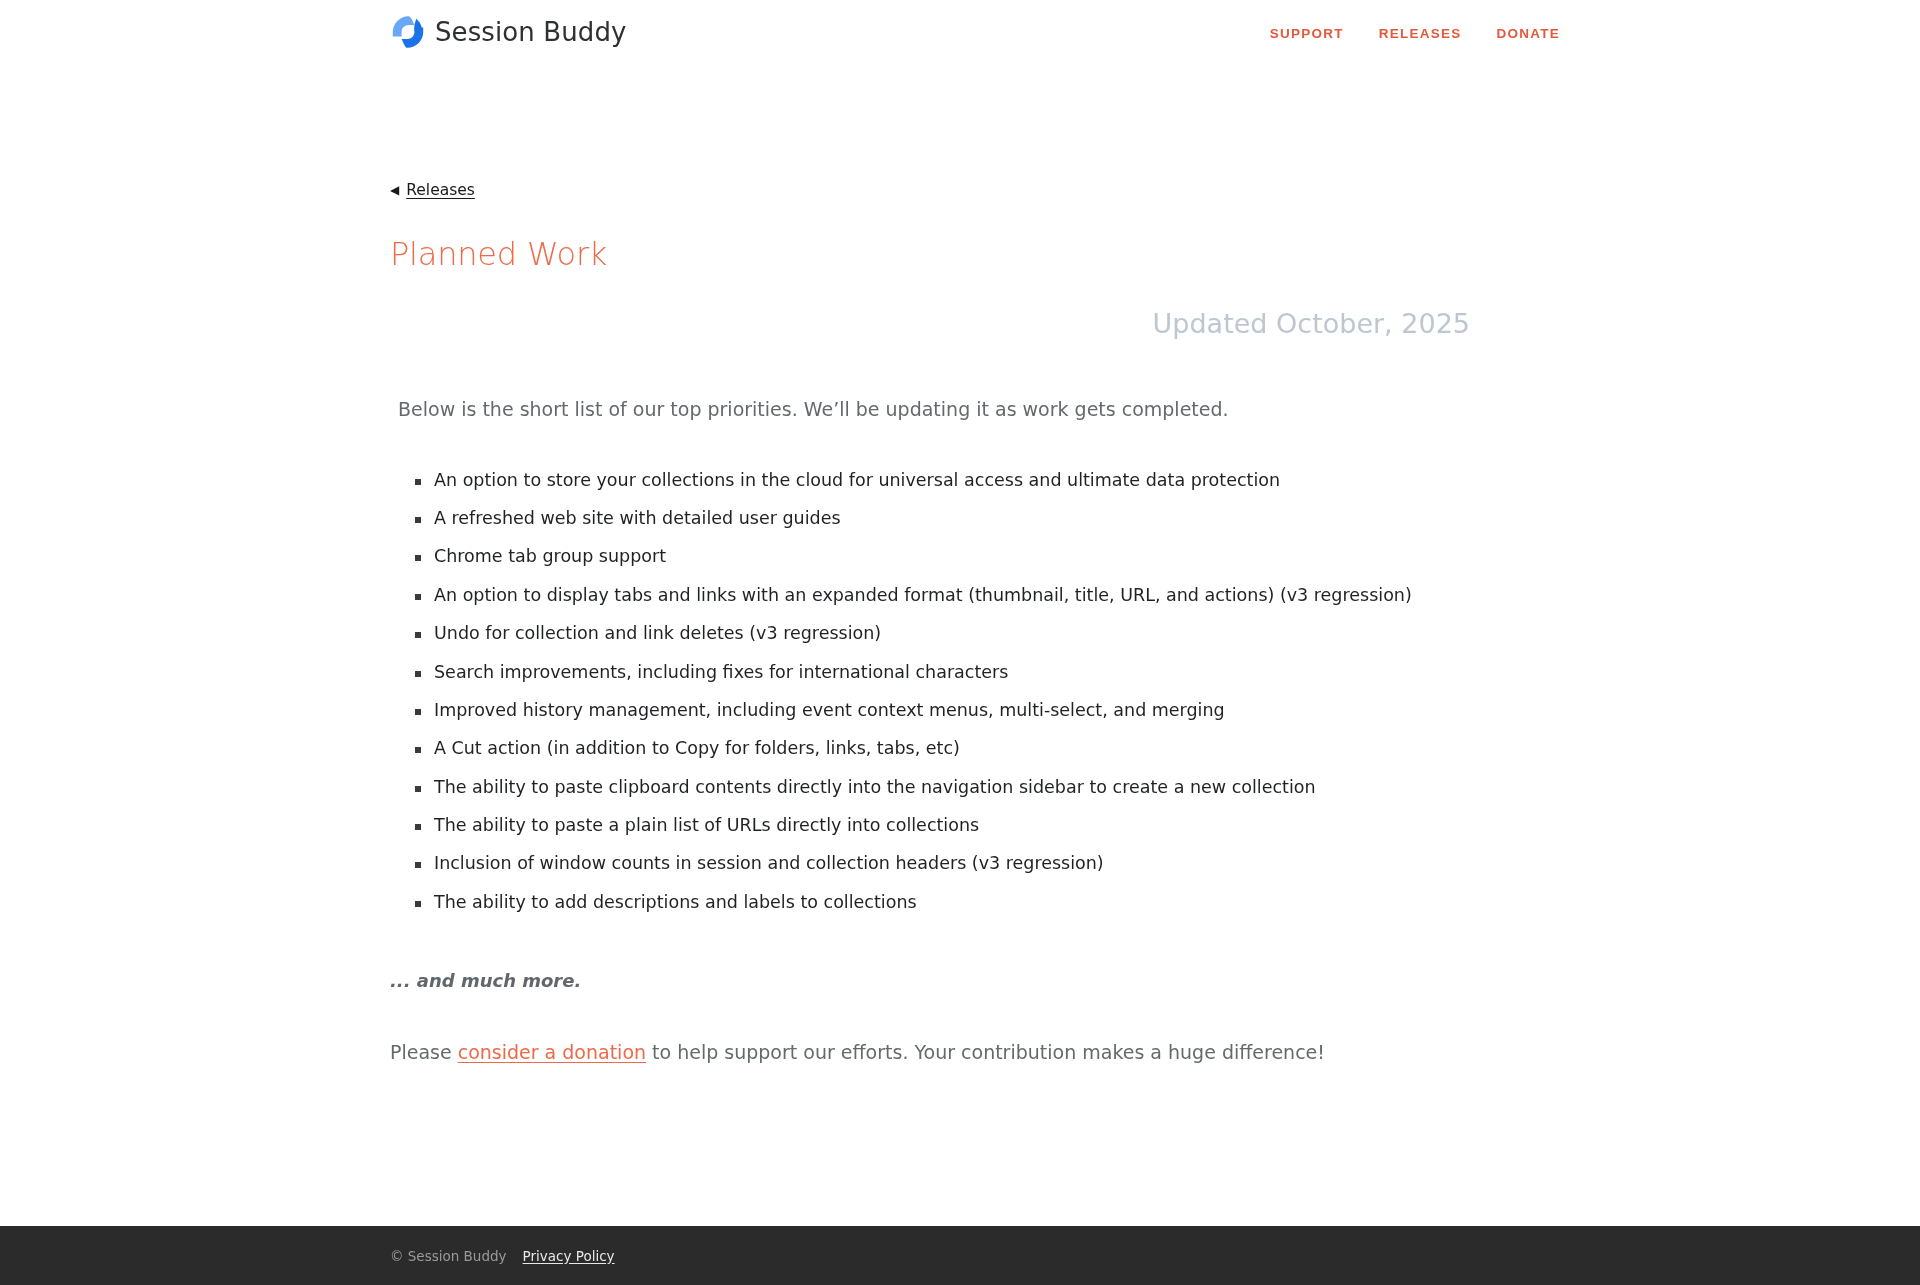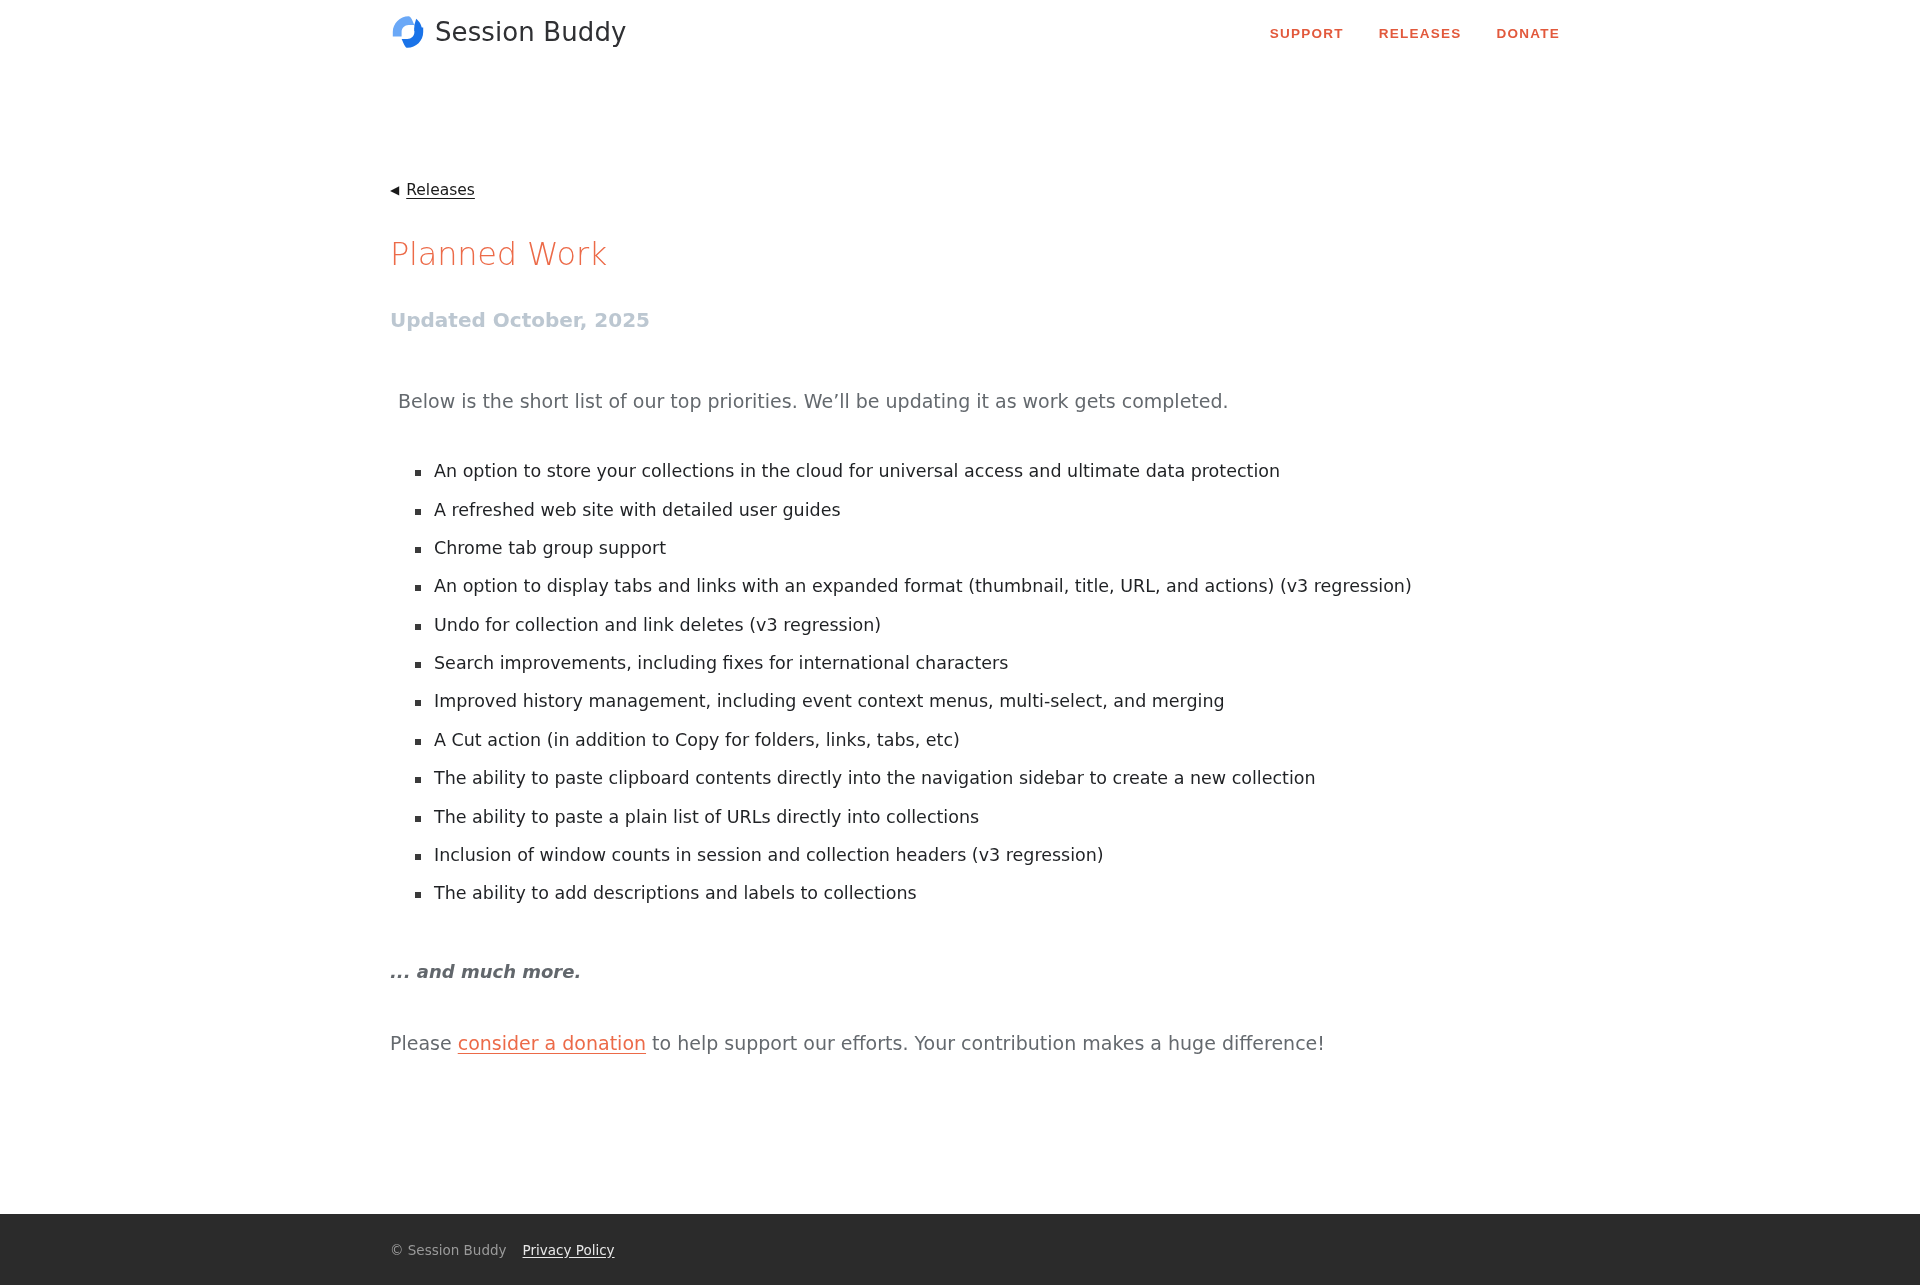--- a/index.html
+++ b/index.html
@@ -109,25 +109,26 @@
     font-size: 32px;
     font-weight: 300;
     color: #ec6a48;
     font-family: "DejaVu Sans", sans-serif;
     letter-spacing: -0.2px;
     line-height: 1.1;
   }
 
   .page-subtitle {
     margin: 0 0 56px 0;
-    font-size: 20px;
-    font-weight: 700;
+    font-size: 27px;
+    font-weight: 400;
     color: #bcc7d1;
     font-family: "DejaVu Sans", sans-serif;
     line-height: 1.2;
+    text-align: right;
   }
 
   .intro-para {
     margin: 0 0 46px 8px;
     font-size: 19px;
     color: #64696e;
     font-family: "DejaVu Sans", sans-serif;
     line-height: 1.45;
   }
 
@@ -177,21 +178,21 @@
     color: #ec6a48;
     text-underline-offset: 3px;
   }
 
   
   .site-footer {
     position: absolute;
     left: 0;
     bottom: 0;
     width: 100%;
-    height: 71px;
+    height: 59px;
     background: #2b2b2b;
     display: flex;
     align-items: center;
   }
   .footer-inner {
     position: absolute;
     left: 390px;
     display: flex;
     align-items: baseline;
     gap: 16px;

